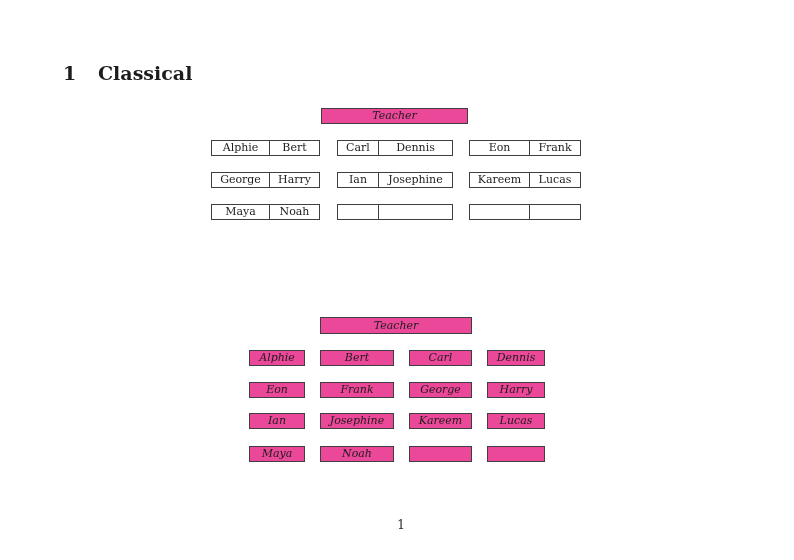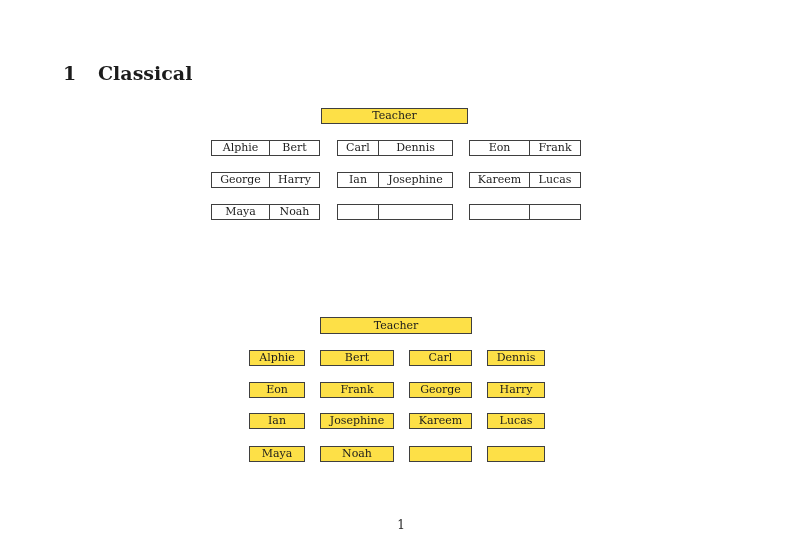--- a/index.html
+++ b/index.html
@@ -25,27 +25,28 @@
   .heading .num{display:inline-block;width:35px;}
   #heading-classical{top:63px;}
   #heading-distributed{top:273px;}
 
   
   .box{
     position:absolute;
     box-sizing:border-box;
     height:16px;
     border:1px solid #3f3f3f;
-    background:#fde047;
+    background:#ec4899;
     display:flex;
     align-items:center;
     justify-content:center;
     font-size:11px;
     line-height:14px;
     white-space:nowrap;
+    font-style:italic;
   }
   
   #teacher-classical{left:321px;top:108px;width:147px;}
   #teacher-distributed{left:320px;top:317px;width:152px;height:17px;}
 
   
   .desk{
     position:absolute;
     box-sizing:border-box;
     height:16px;

